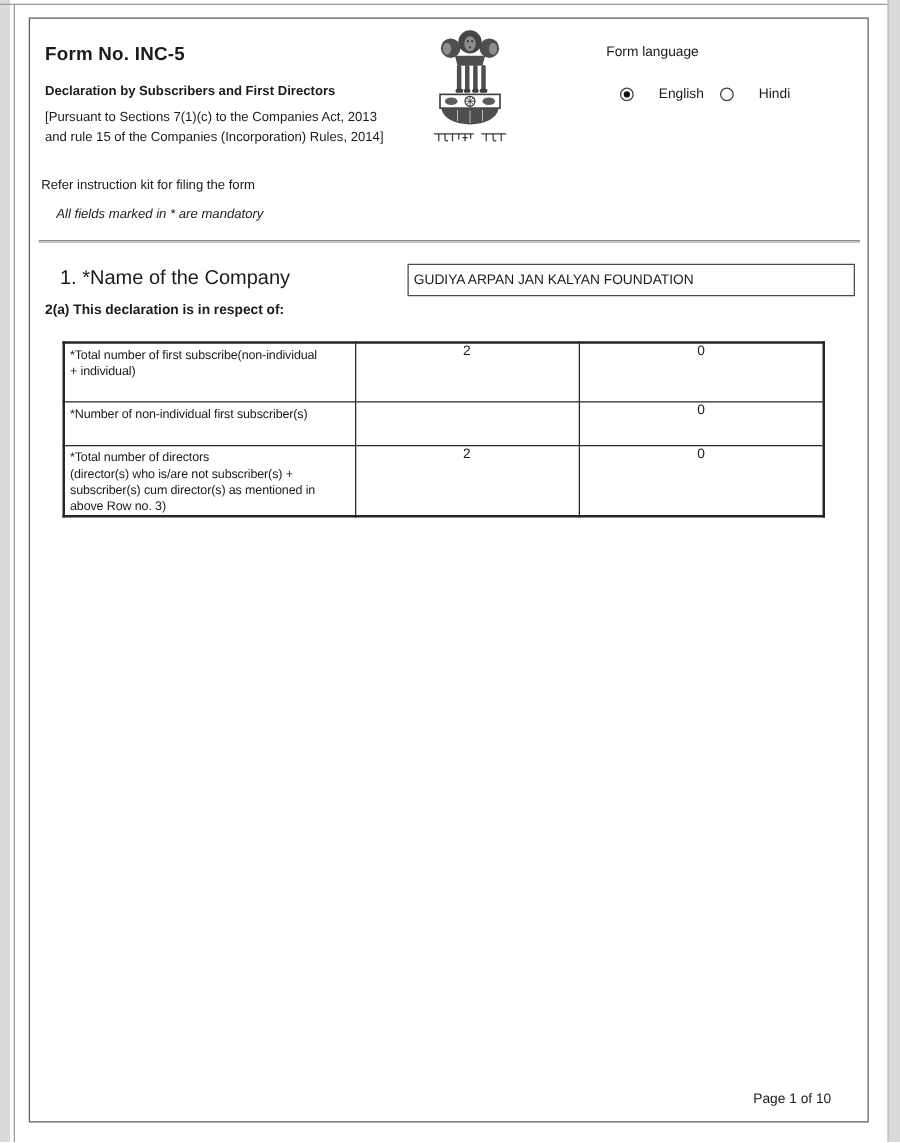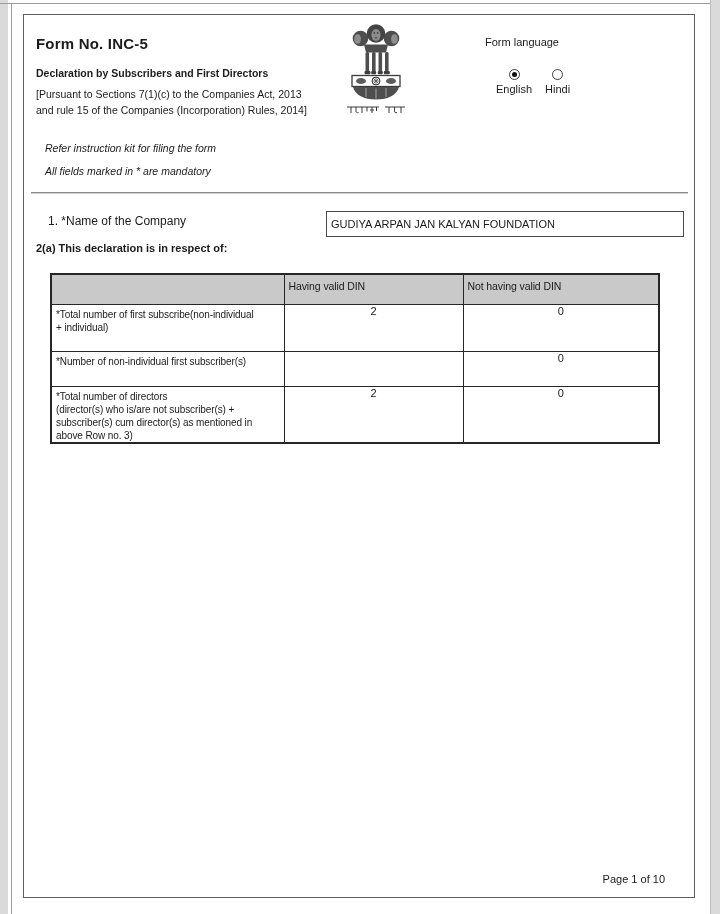--- a/index.html
+++ b/index.html
@@ -21,30 +21,30 @@
 
   .form-no   { left:36px; top:35px;  font-size:15px; font-weight:bold; letter-spacing:0.2px; }
   .subtitle  { left:36px; top:67px;  font-size:10.5px; font-weight:bold; }
   .pursuant  { left:36px; top:86px;  font-size:10.5px; line-height:16px; }
 
   .emblem-svg     { left:348px; top:21px;  width:56px; height:82px; }
   .emblem-caption { left:344px; top:105px; width:64px; height:11px; }
 
   .form-lang-label { left:485px; top:36px; font-size:11px; }
   .radio-group { left:496px; top:69px; display:flex; gap:13px; align-items:center; font-size:11px; }
-  .radio-group label { display:flex; align-items:center; gap:3px; cursor:default;flex-direction:column; }
+  .radio-group label { display:flex; align-items:center; gap:20px; cursor:default; }
   .radio { display:inline-block; width:11px; height:11px; border:1px solid #3f3f3f; border-radius:50%;
            background:#fff; position:relative; flex:0 0 auto; }
   .radio .dot { position:absolute; left:2px; top:2px; width:5px; height:5px; border-radius:50%; background:#111; }
 
-  .instr1 { left:45px; top:142px; font-size:10.5px; font-style:italic; }
+  .instr1 { left:33px; top:142px; font-size:10.5px; }
   .instr2 { left:45px; top:165px; font-size:10.5px; font-style:italic;text-align:right; }
   .rule   { left:31px; top:192px; width:657px; height:2px; background:#8d8d8d; border-bottom:1px solid #cfcfcf; }
 
-  .company-label { left:48px; top:214px; font-size:12px; }
+  .company-label { left:48px; top:214px; font-size:16px; }
   .company-input { left:326px; top:211px; width:358px; height:26px;
                    border:1px solid #4a4a4a; background:#fff; font-family:"Liberation Sans", sans-serif;
                    font-size:11px; padding:2px 4px; color:#1b1b1b; outline:none; }
   .decl-heading  { left:36px; top:242px; font-size:11px; font-weight:bold; }
 
   .din-table { left:50px; top:273px; border-collapse:collapse; table-layout:fixed; width:608px;
                font-size:10px; letter-spacing:-0.1px; }
   .din-table td { border:1px solid #262626; vertical-align:top; }
   .din-table { border:2px solid #262626; }
   .th-cell  { background:#c9c9c9; font-size:10.5px; padding:5px 4px 0 4px; }
@@ -140,25 +140,20 @@
 
   <div class="abs decl-heading">2(a) This declaration is in respect of:</div>
 
   <table class="abs din-table">
     <colgroup>
         <col style="width:233px">
         <col style="width:179px">
         <col style="width:196px">
       </colgroup>
     <tbody>
-      <tr class="h-hdr">
-        <td class="th-cell" style="background: rgb(201, 201, 201);"></td>
-        <td class="th-cell" style="background: rgb(201, 201, 201);">Having valid DIN</td>
-        <td class="th-cell" style="background: rgb(201, 201, 201);">Not having valid DIN</td>
-      </tr>
       <tr class="h-r1">
         <td class="lbl-cell">*Total number of first subscribe(non-individual
 + individual)</td>
         <td class="val-cell">2</td>
         <td class="val-cell">0</td>
       </tr>
       <tr class="h-r2">
         <td class="lbl-cell">*Number of non-individual first subscriber(s)</td>
         <td class="val-cell"></td>
         <td class="val-cell">0</td>

